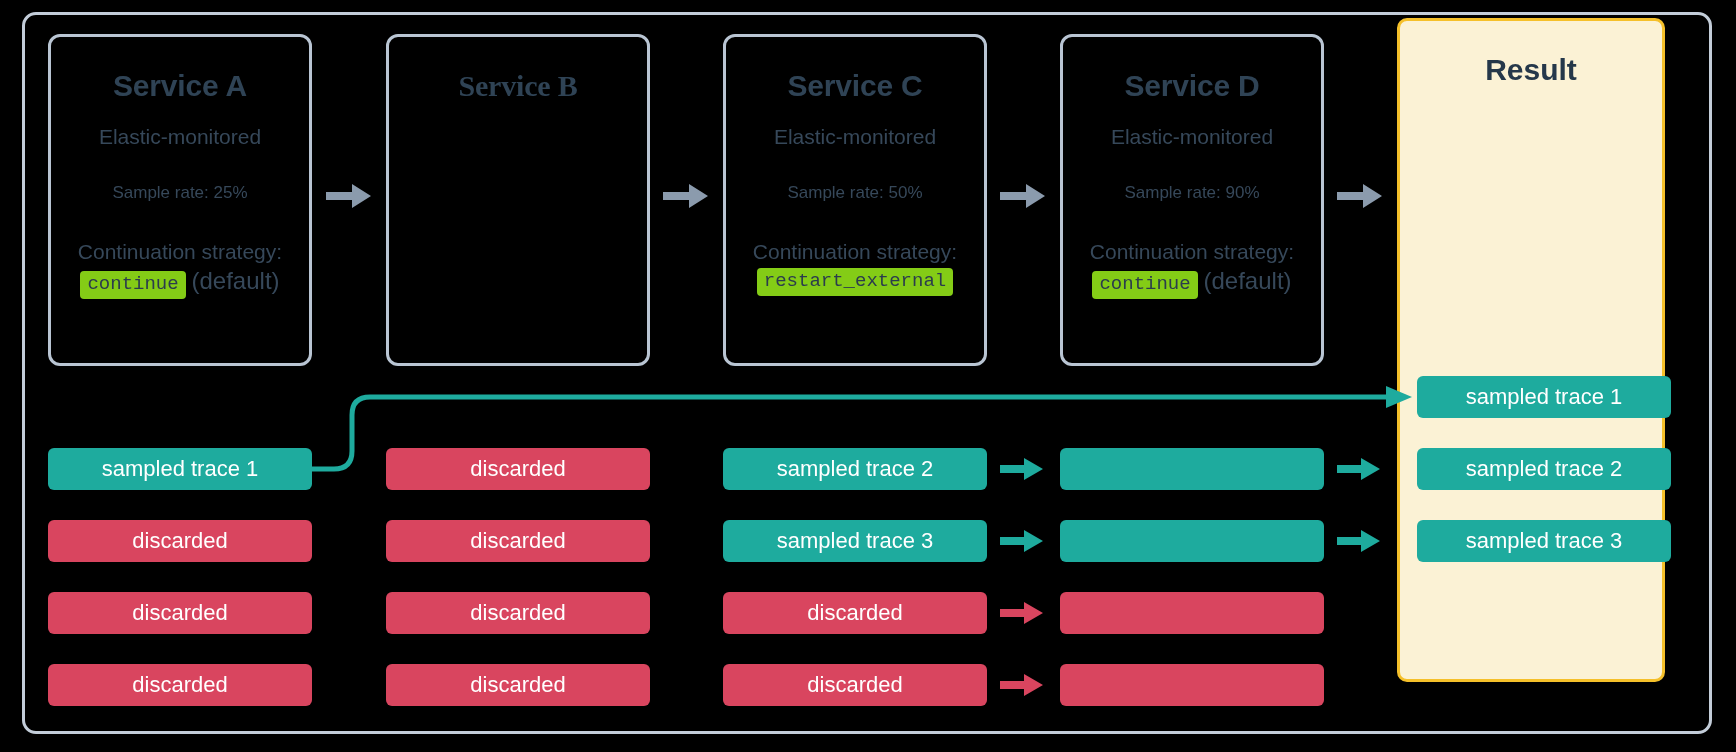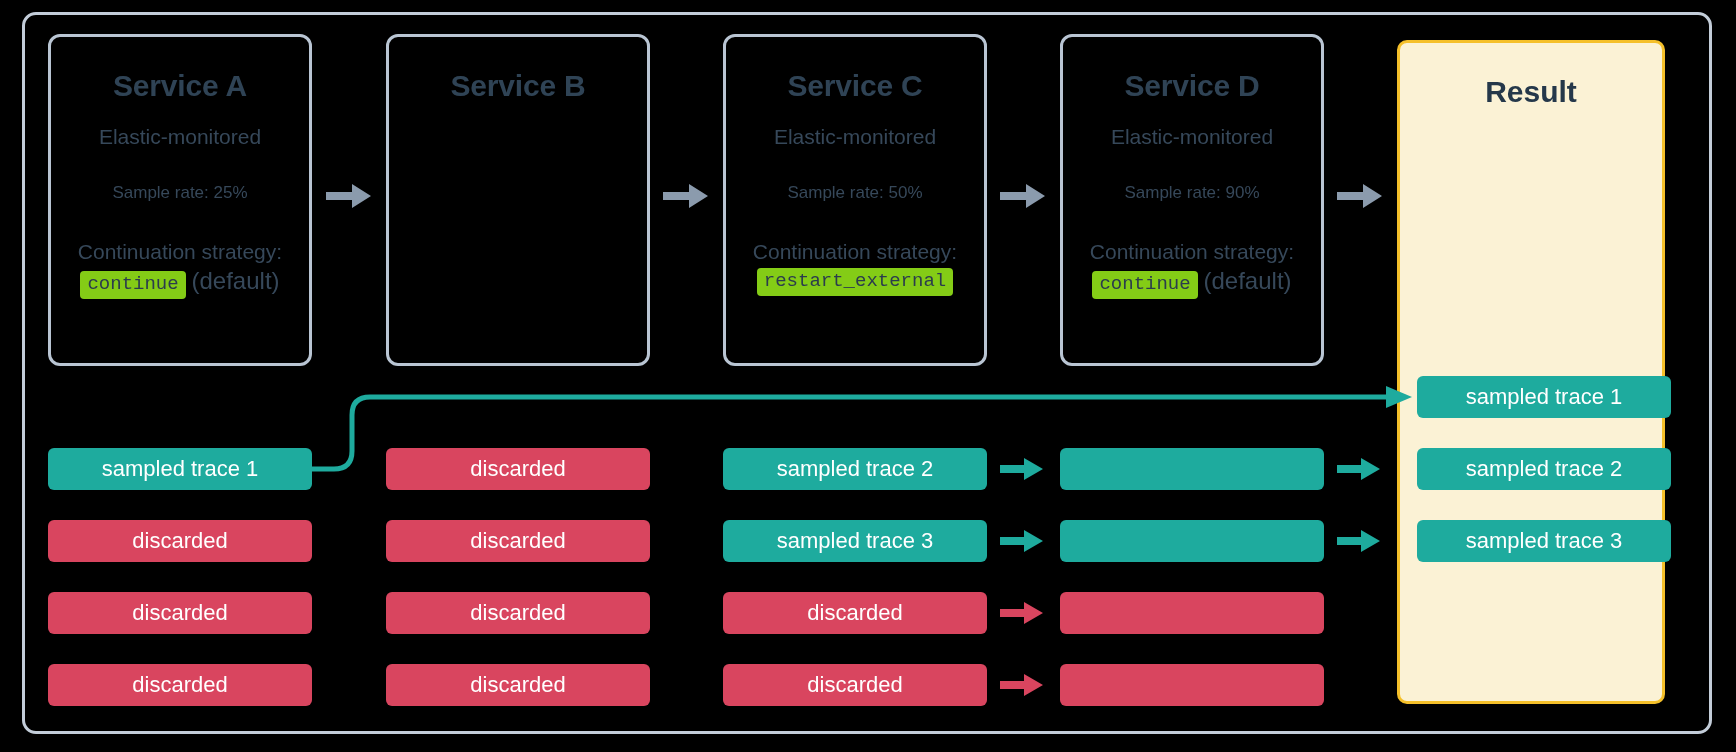--- a/index.html
+++ b/index.html
@@ -41,21 +41,21 @@
     width: 264px;
     height: 332px;
     border: 3px solid #b9c5d3;
     border-radius: 12px;
     box-sizing: border-box;
     background: #000000;
     text-align: center;
     padding-top: 20px;
   }
   .card-a { left: 48px; }
-  .card-b { left: 386px; }
+  .card-b { left: 386px; font-family: Liberation Serif, serif; }
   .card-c { left: 723px; }
   .card-d { left: 1060px; }
 
   .card-title {
     color: #2f4355;
     font-size: 30px;
     font-weight: bold;
     letter-spacing: -0.2px;
     margin: 12px 0 0 0;
     line-height: 1.1;
@@ -89,21 +89,21 @@
     padding: 2px 7px;
     line-height: 1.25;
     vertical-align: baseline;
   }
   .default-note { color: #36485a; font-size: 24px; }
 
   
   .result-panel {
     position: absolute;
     left: 1397px;
-    top: 40px;
+    top: 18px;
     width: 268px;
     height: 664px;
     background: #fbf2d5;
     border: 3px solid #f5c02a;
     border-radius: 10px;
     box-sizing: border-box;
   }
   .result-title {
     color: #25384a;
     font-size: 30px;

